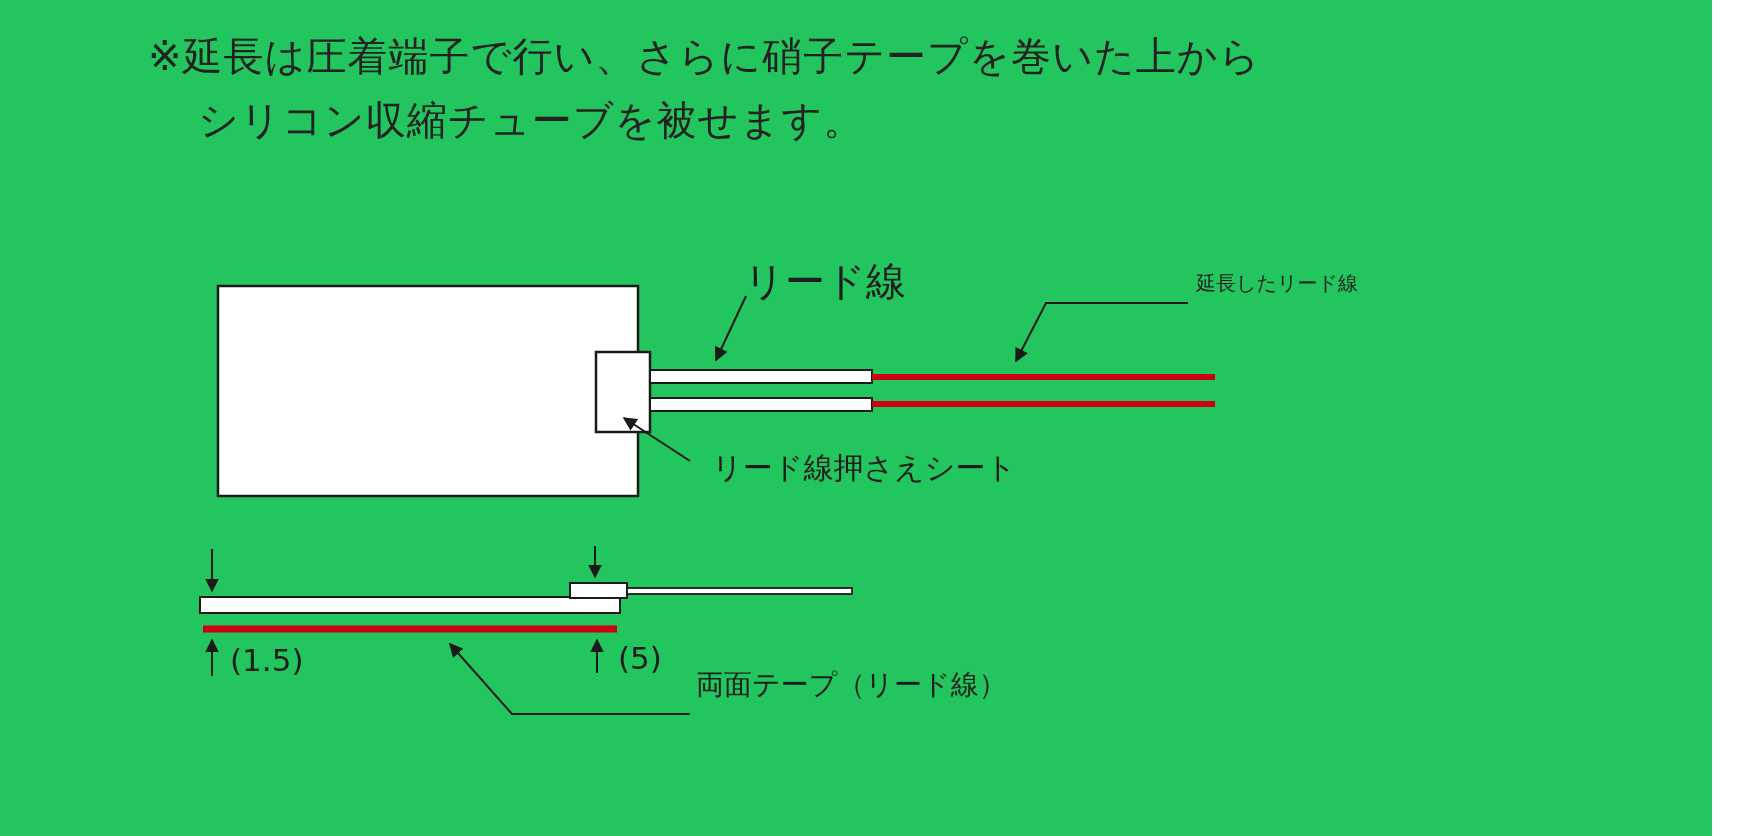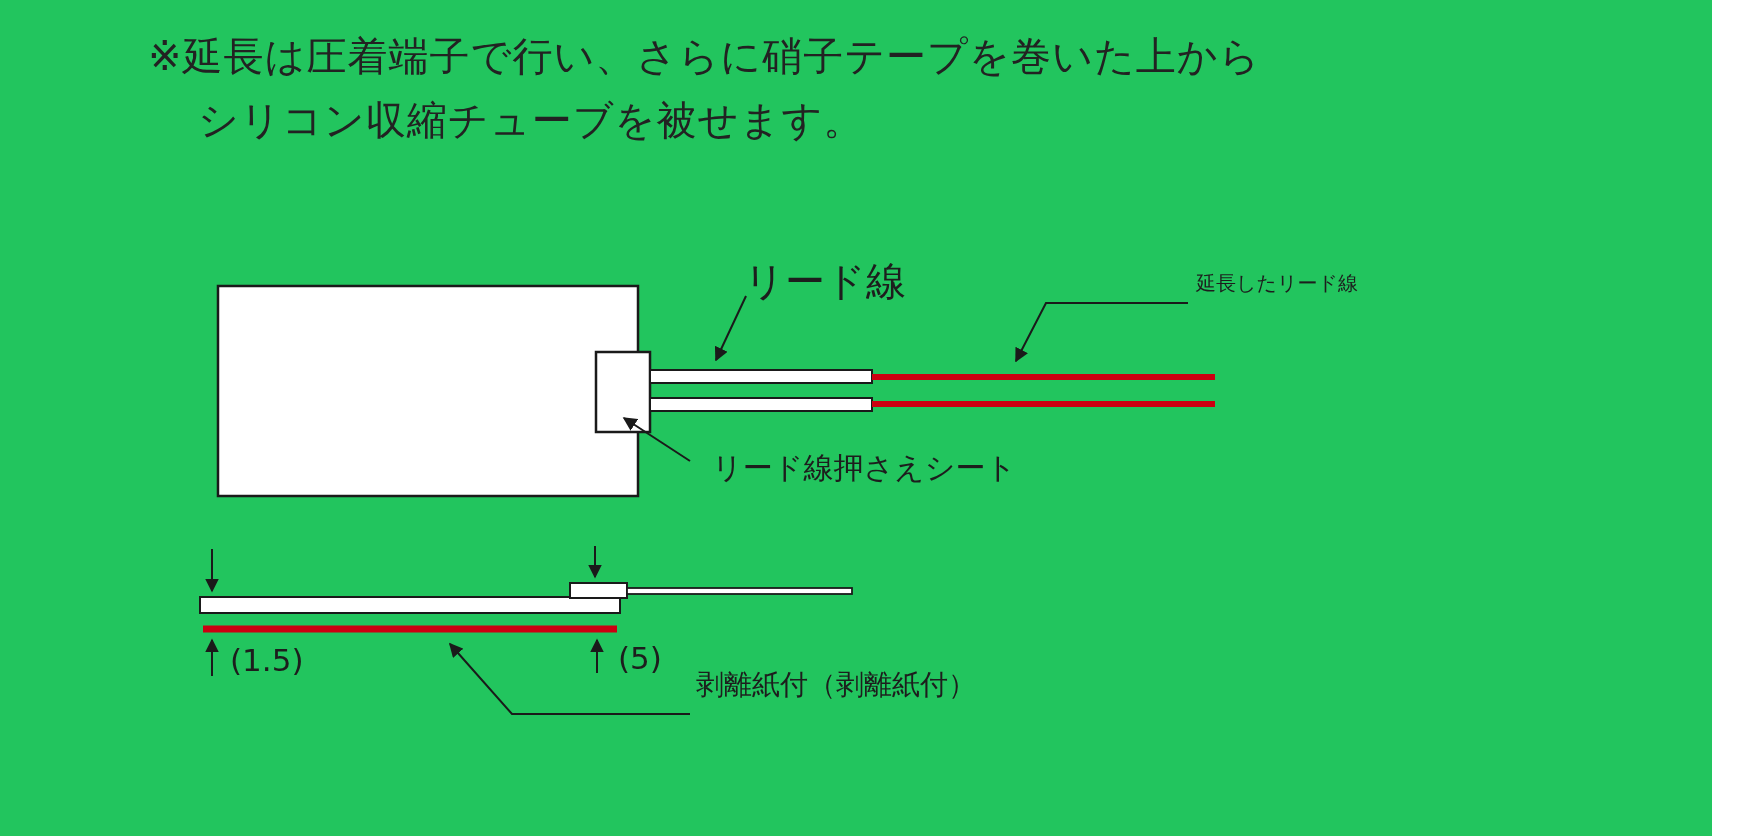--- a/index.html
+++ b/index.html
@@ -63,15 +63,15 @@
   <div class="note">
     <div class="line1">※延長は圧着端子で行い、さらに硝子テープを巻いた上から</div>
     <div class="line2">シリコン収縮チューブを被せます。</div>
   </div>
 
   <div class="lbl lbl-lead">リード線</div>
   <div class="lbl lbl-ext">延長したリード線</div>
   <div class="lbl lbl-holder">リード線押さえシート</div>
   <div class="lbl lbl-dim15">(1.5)</div>
   <div class="lbl lbl-dim5">(5)</div>
-  <div class="lbl lbl-tape">剥離紙付（剥離紙付）</div>
+  <div class="lbl lbl-tape">両面テープ（リード線）</div>
 
 </div>
 
 </body></html>

